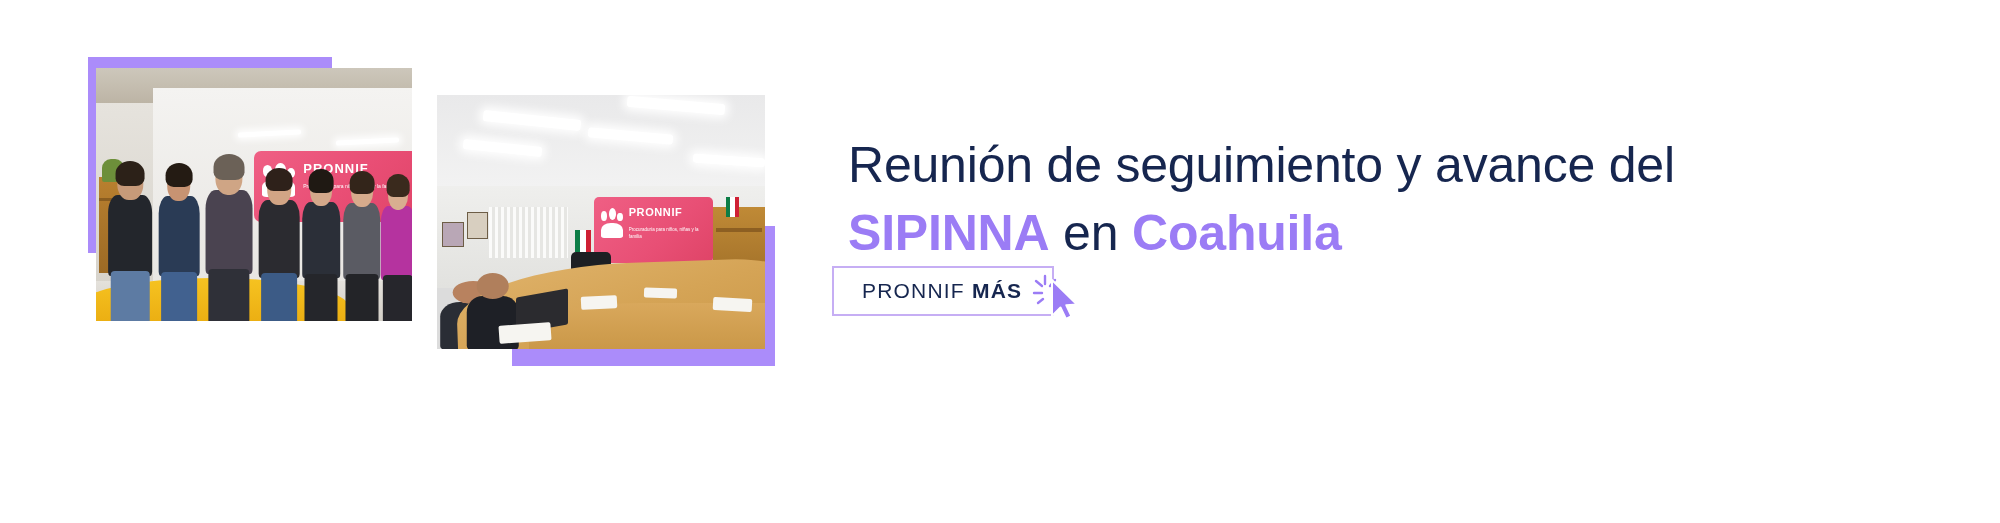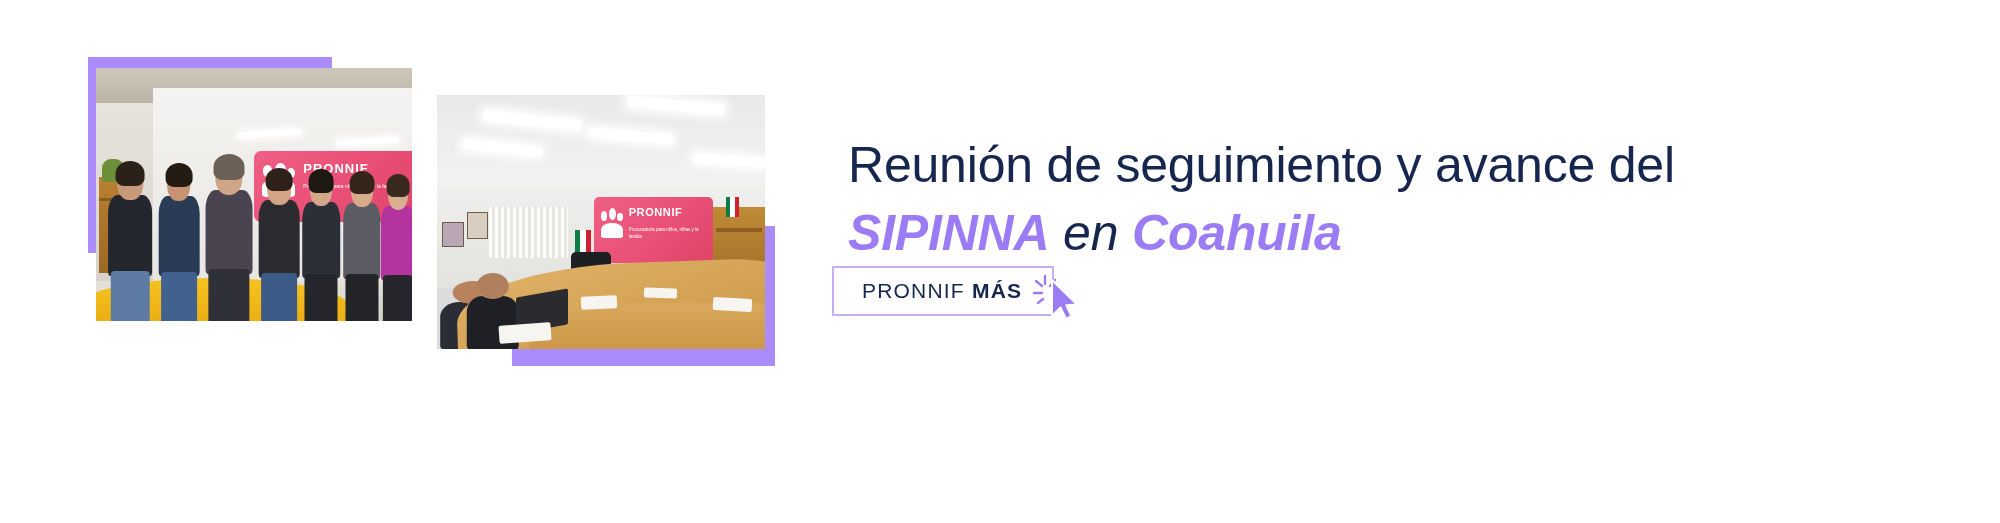--- a/index.html
+++ b/index.html
@@ -142,21 +142,21 @@
   .p2e{left:58%;width:13%;height:66%;} .p2e .head{background:#c99b78;} .p2e .body{background:#7d2d86;}
   .p2f{left:72%;width:14%;height:70%;} .p2f .head{background:#c2916e;} .p2f .body{background:#a8252f;}
   .p2g{left:87%;width:13%;height:62%;} .p2g .head{background:#c08b68;} .p2g .body{background:#2b2e36;}
   .p2-chair{position:absolute;left:41%;top:62%;width:12%;height:16%;background:#1d1f23;border-radius:5px;}
 
   
   .content{position:absolute;left:828px;top:0;width:1100px;height:523px;}
   .headline{position:absolute;left:0;top:132px;width:1060px;
     font-size:50px;line-height:1.32;color:#16264f;font-weight:400;
     letter-spacing:-.2px;white-space:nowrap;margin-left:20px;}
-  .line2{margin-top:2px;font-style:italic;}
+  .line2{margin-top:2px;}
   .hl-accent{color:#9b7cf5;font-weight:700;}
   .hl-plain{color:#16264f;font-weight:400;}
 
   .cta-wrap{position:absolute;left:4px;top:266px;}
   .cta{position:relative;display:inline-flex;align-items:center;justify-content:center;
     border:2px solid #c6aef4;background:#ffffff;
     padding:11px 30px 11px 28px;text-decoration:none;}
   .cta-text{font-size:21px;letter-spacing:1.2px;color:#16264f;font-weight:400;white-space:nowrap;}
   .cta-text b{font-weight:700;}
   .cursor-icon{position:absolute;right:-34px;top:4px;width:54px;height:52px;pointer-events:none;}

